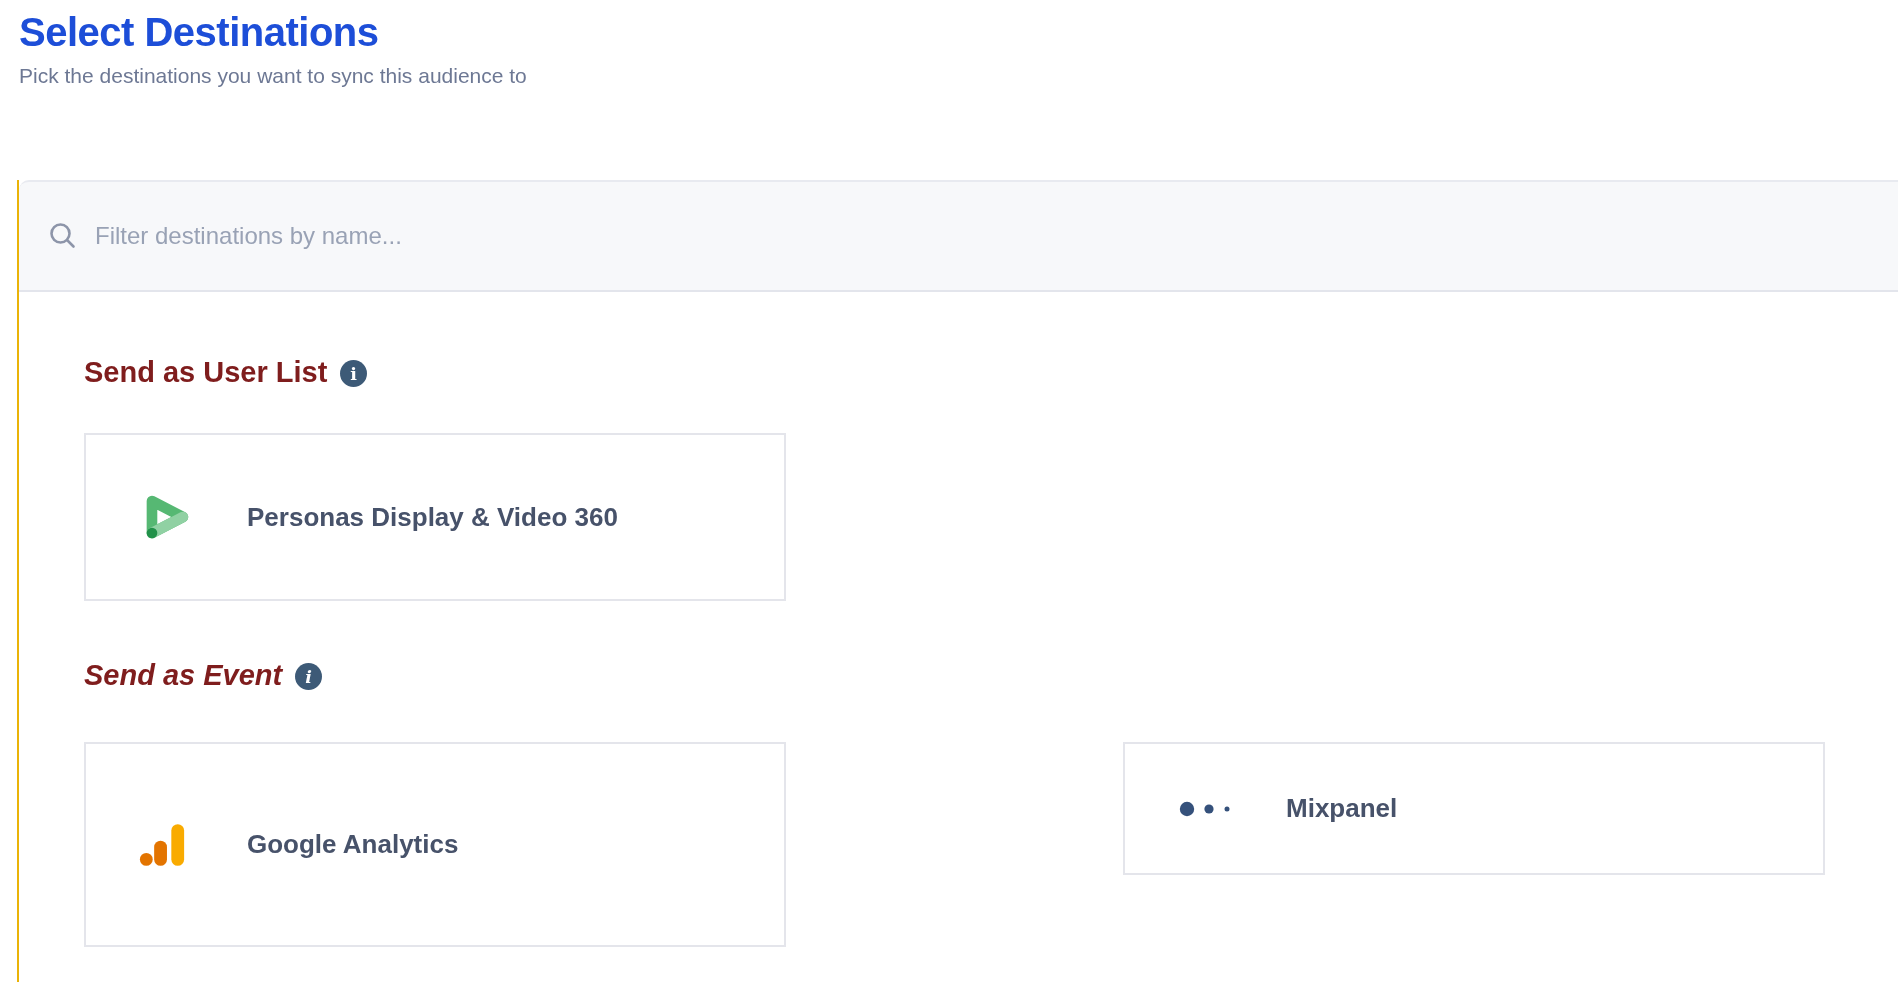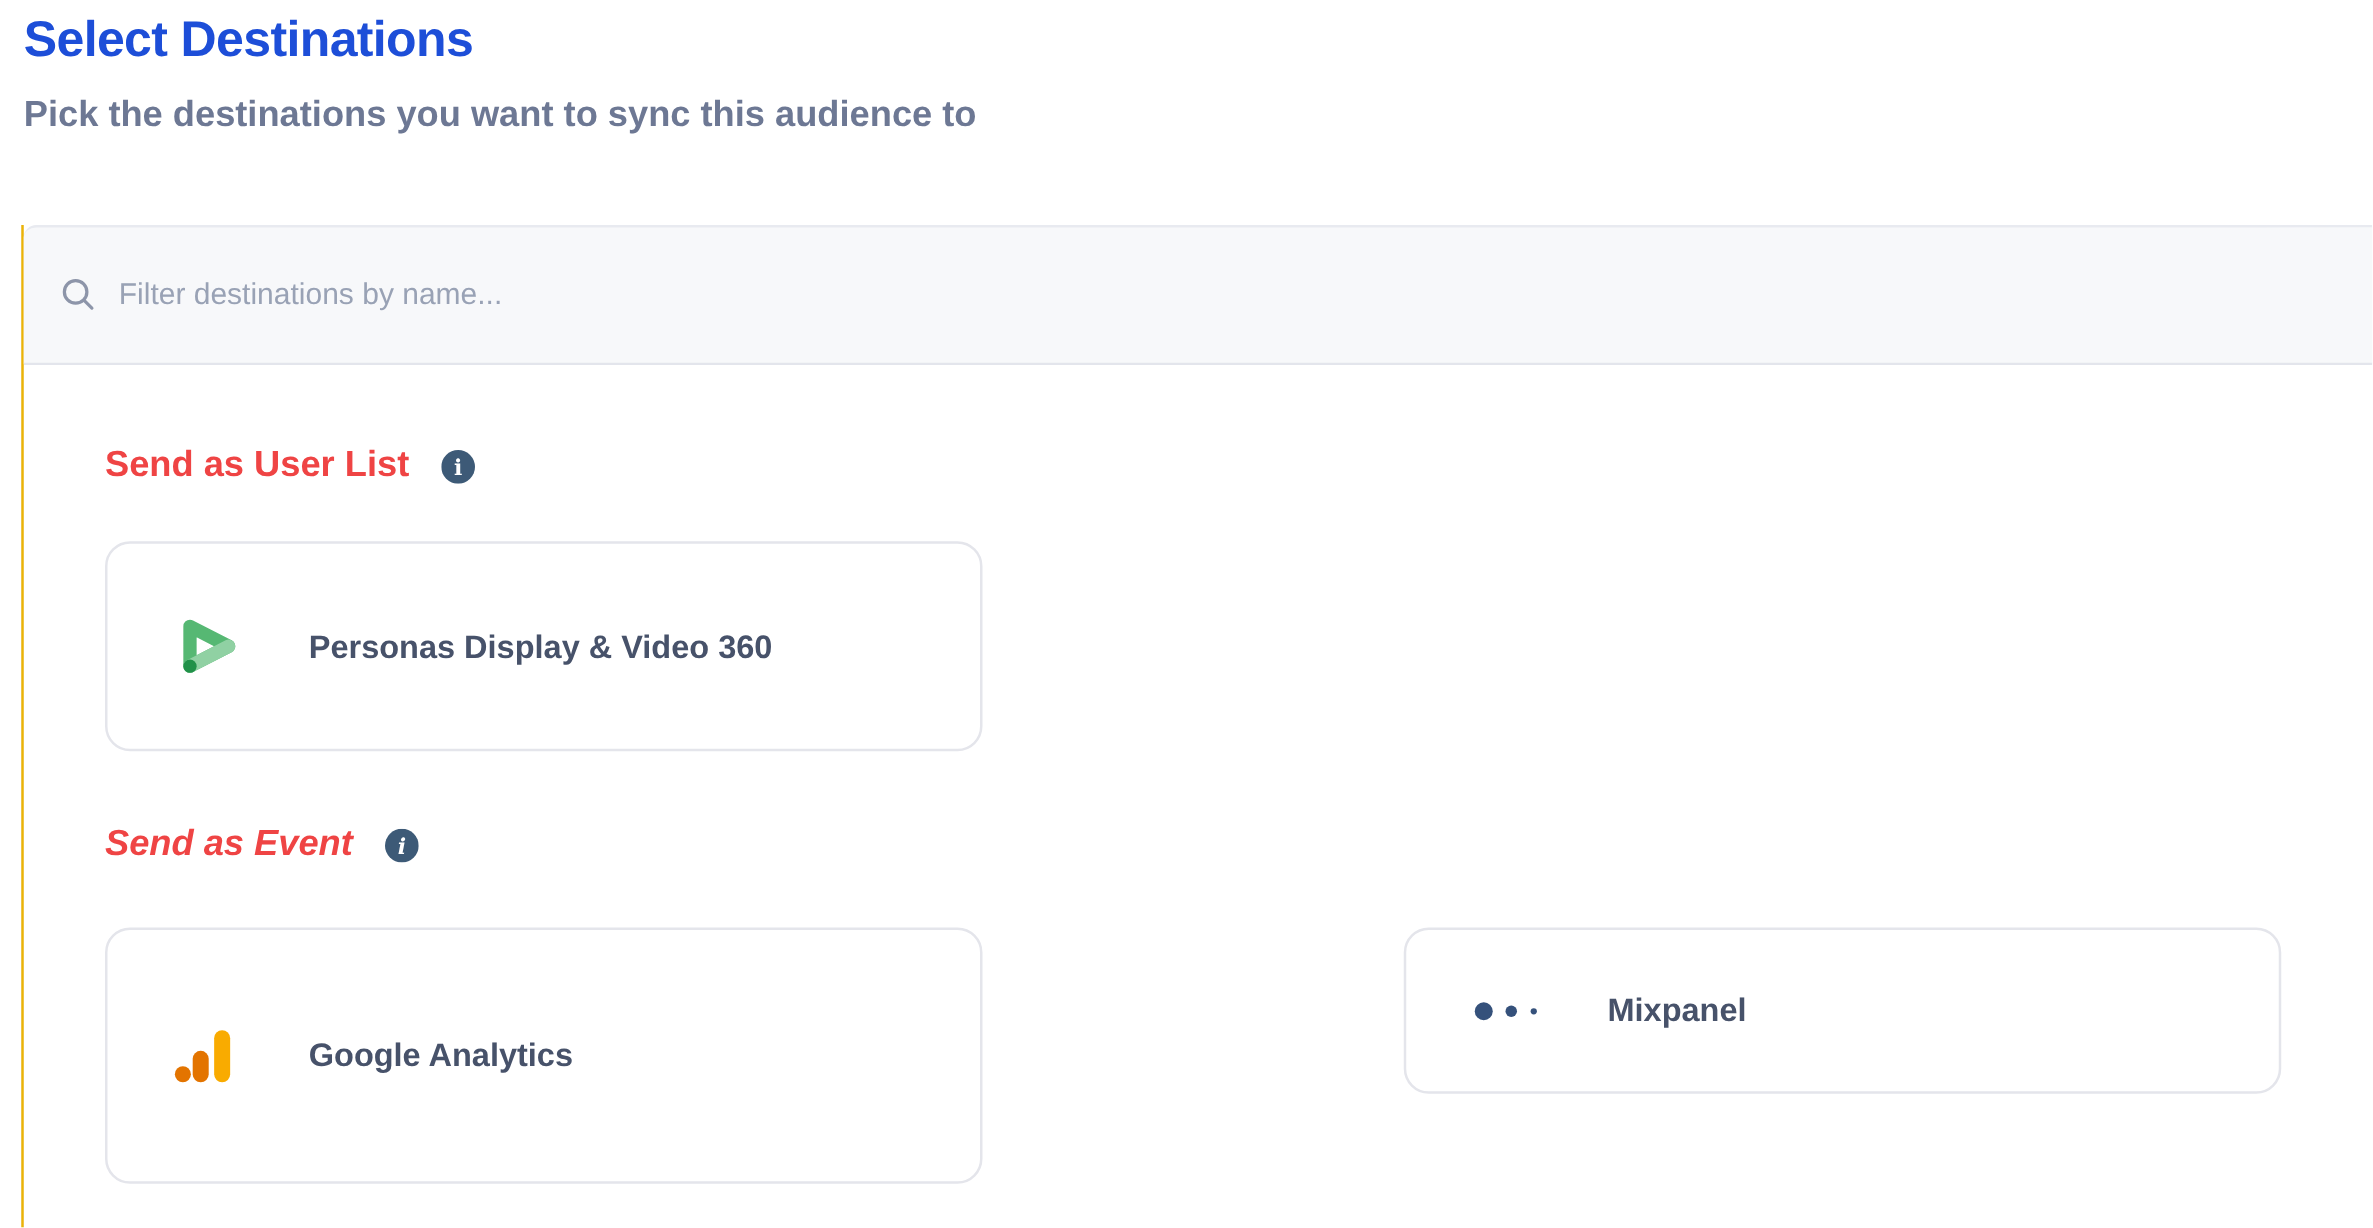--- a/index.html
+++ b/index.html
@@ -11,22 +11,22 @@
     position: relative;
   }
 
   
   .page-header { position: absolute; left: 19px; top: 8px; }
   .page-title {
     font-size: 40px; font-weight: 700; color: #1d4ed8;
     letter-spacing: -0.5px; line-height: 1.2;
   }
   .page-subtitle {
-    font-size: 29px; font-weight: 700; color: #6d7894;
-    margin-top: 18px; line-height: 1.3;
+    font-size: 21px; font-weight: 400; color: #6d7894;
+    margin-top: 6px; line-height: 1.3;
   }
 
   
   .panel {
     position: absolute; left: 17px; top: 180px; right: 0; bottom: 0;
     border-left: 2px solid #eab308;
   }
   .filter-bar {
     height: 112px;
     background: #f7f8fa;
@@ -44,35 +44,35 @@
     font-size: 24px; color: #2b3a55;
     width: 900px;
   }
   .filter-input::placeholder { color: #99a2b5; }
 
   .panel-content { position: absolute; left: 65px; top: 112px; right: 0; bottom: 0; }
 
   
   .section-heading {
     position: absolute;
-    display: flex; align-items: center; gap: 26px;
-    font-size: 29px; font-weight: 700; color: #ef4444;
+    display: flex; align-items: center; gap: 13px;
+    font-size: 29px; font-weight: 700; color: #7f1d1d;
     white-space: nowrap;
   }
   .heading-user-list { top: 64px; left: 0; }
   .heading-event { top: 367px; left: 0; font-style: italic; }
   .info-icon { display: block; margin-top: 2px; }
 
   
   .dest-card {
     position: absolute;
     width: 702px; height: 168px;
     background: #ffffff;
     border: 2px solid #e4e5eb;
-    border-radius: 20px;
+    border-radius: 0;
     display: flex; align-items: center;
     padding-left: 51px;
     cursor: pointer;
   }
   .card-dv360 { top: 141px; left: 0; }
   .card-ga { top: 450px; left: 0; height: 205px; }
   .card-mixpanel { top: 450px; left: 1039px; height: 133px; }
   .dest-icon { flex: 0 0 58px; width: 58px; height: 58px; display: block; }
   .dest-label {
     margin-left: 52px;

